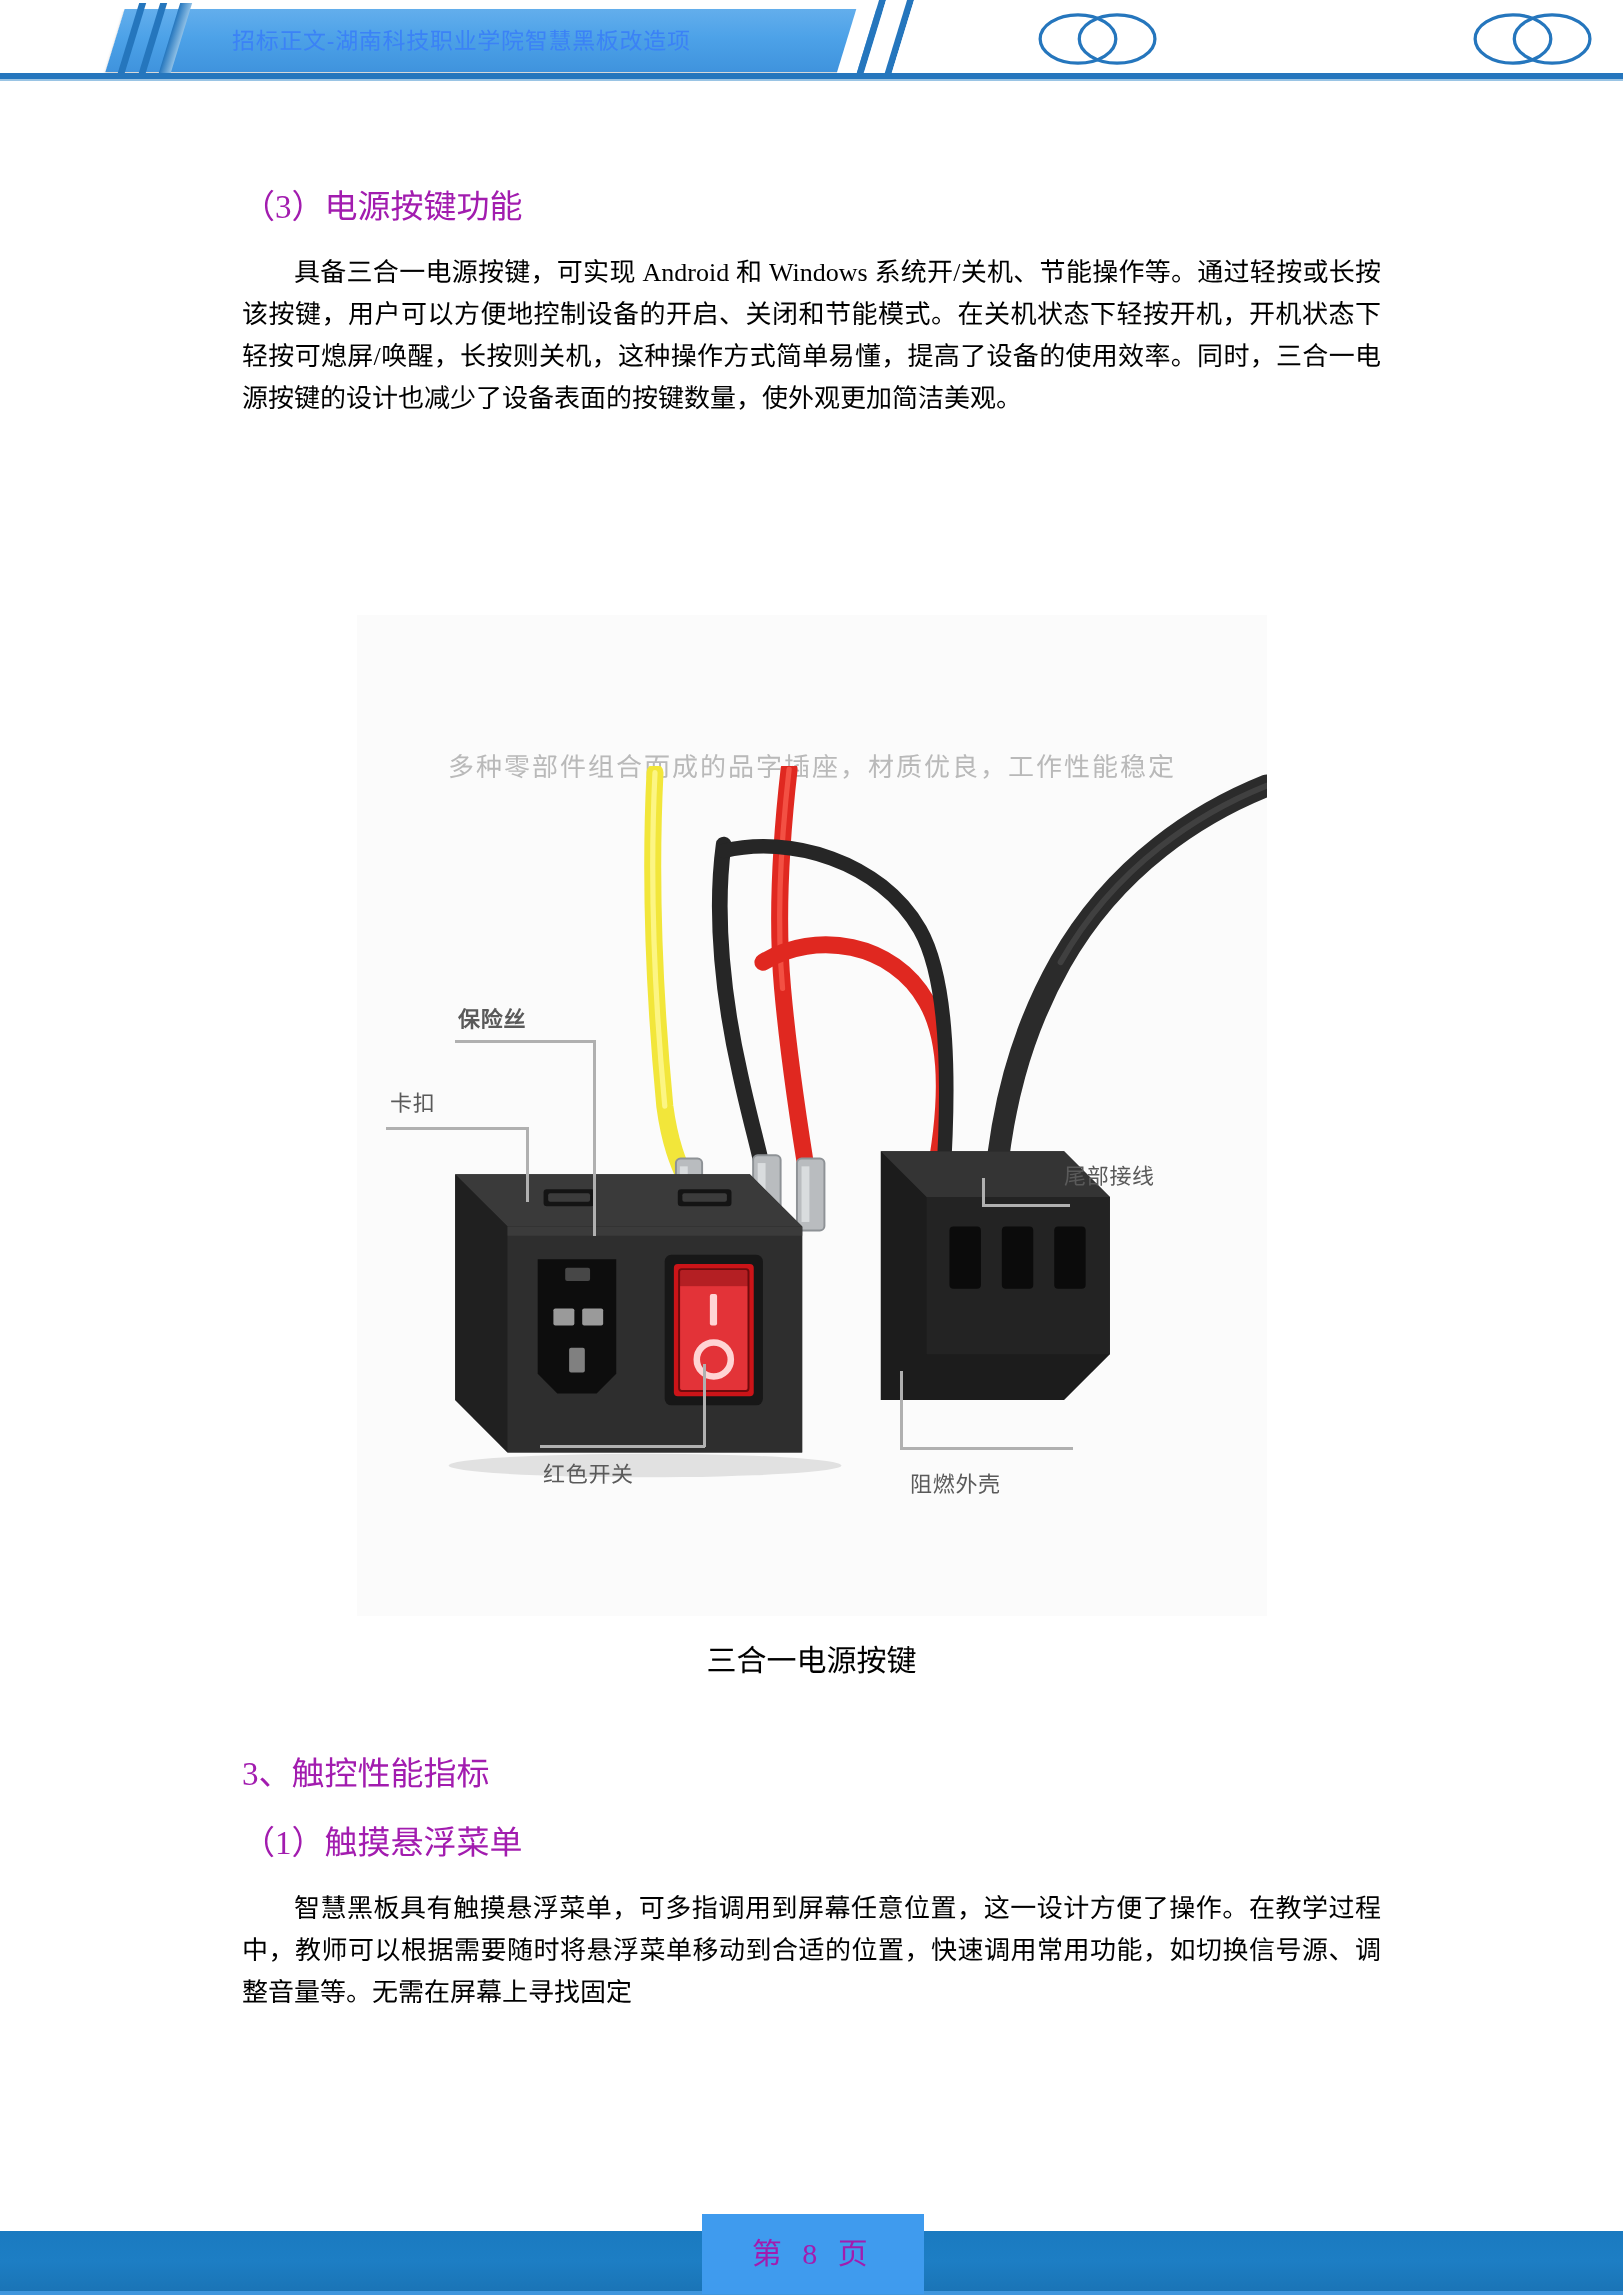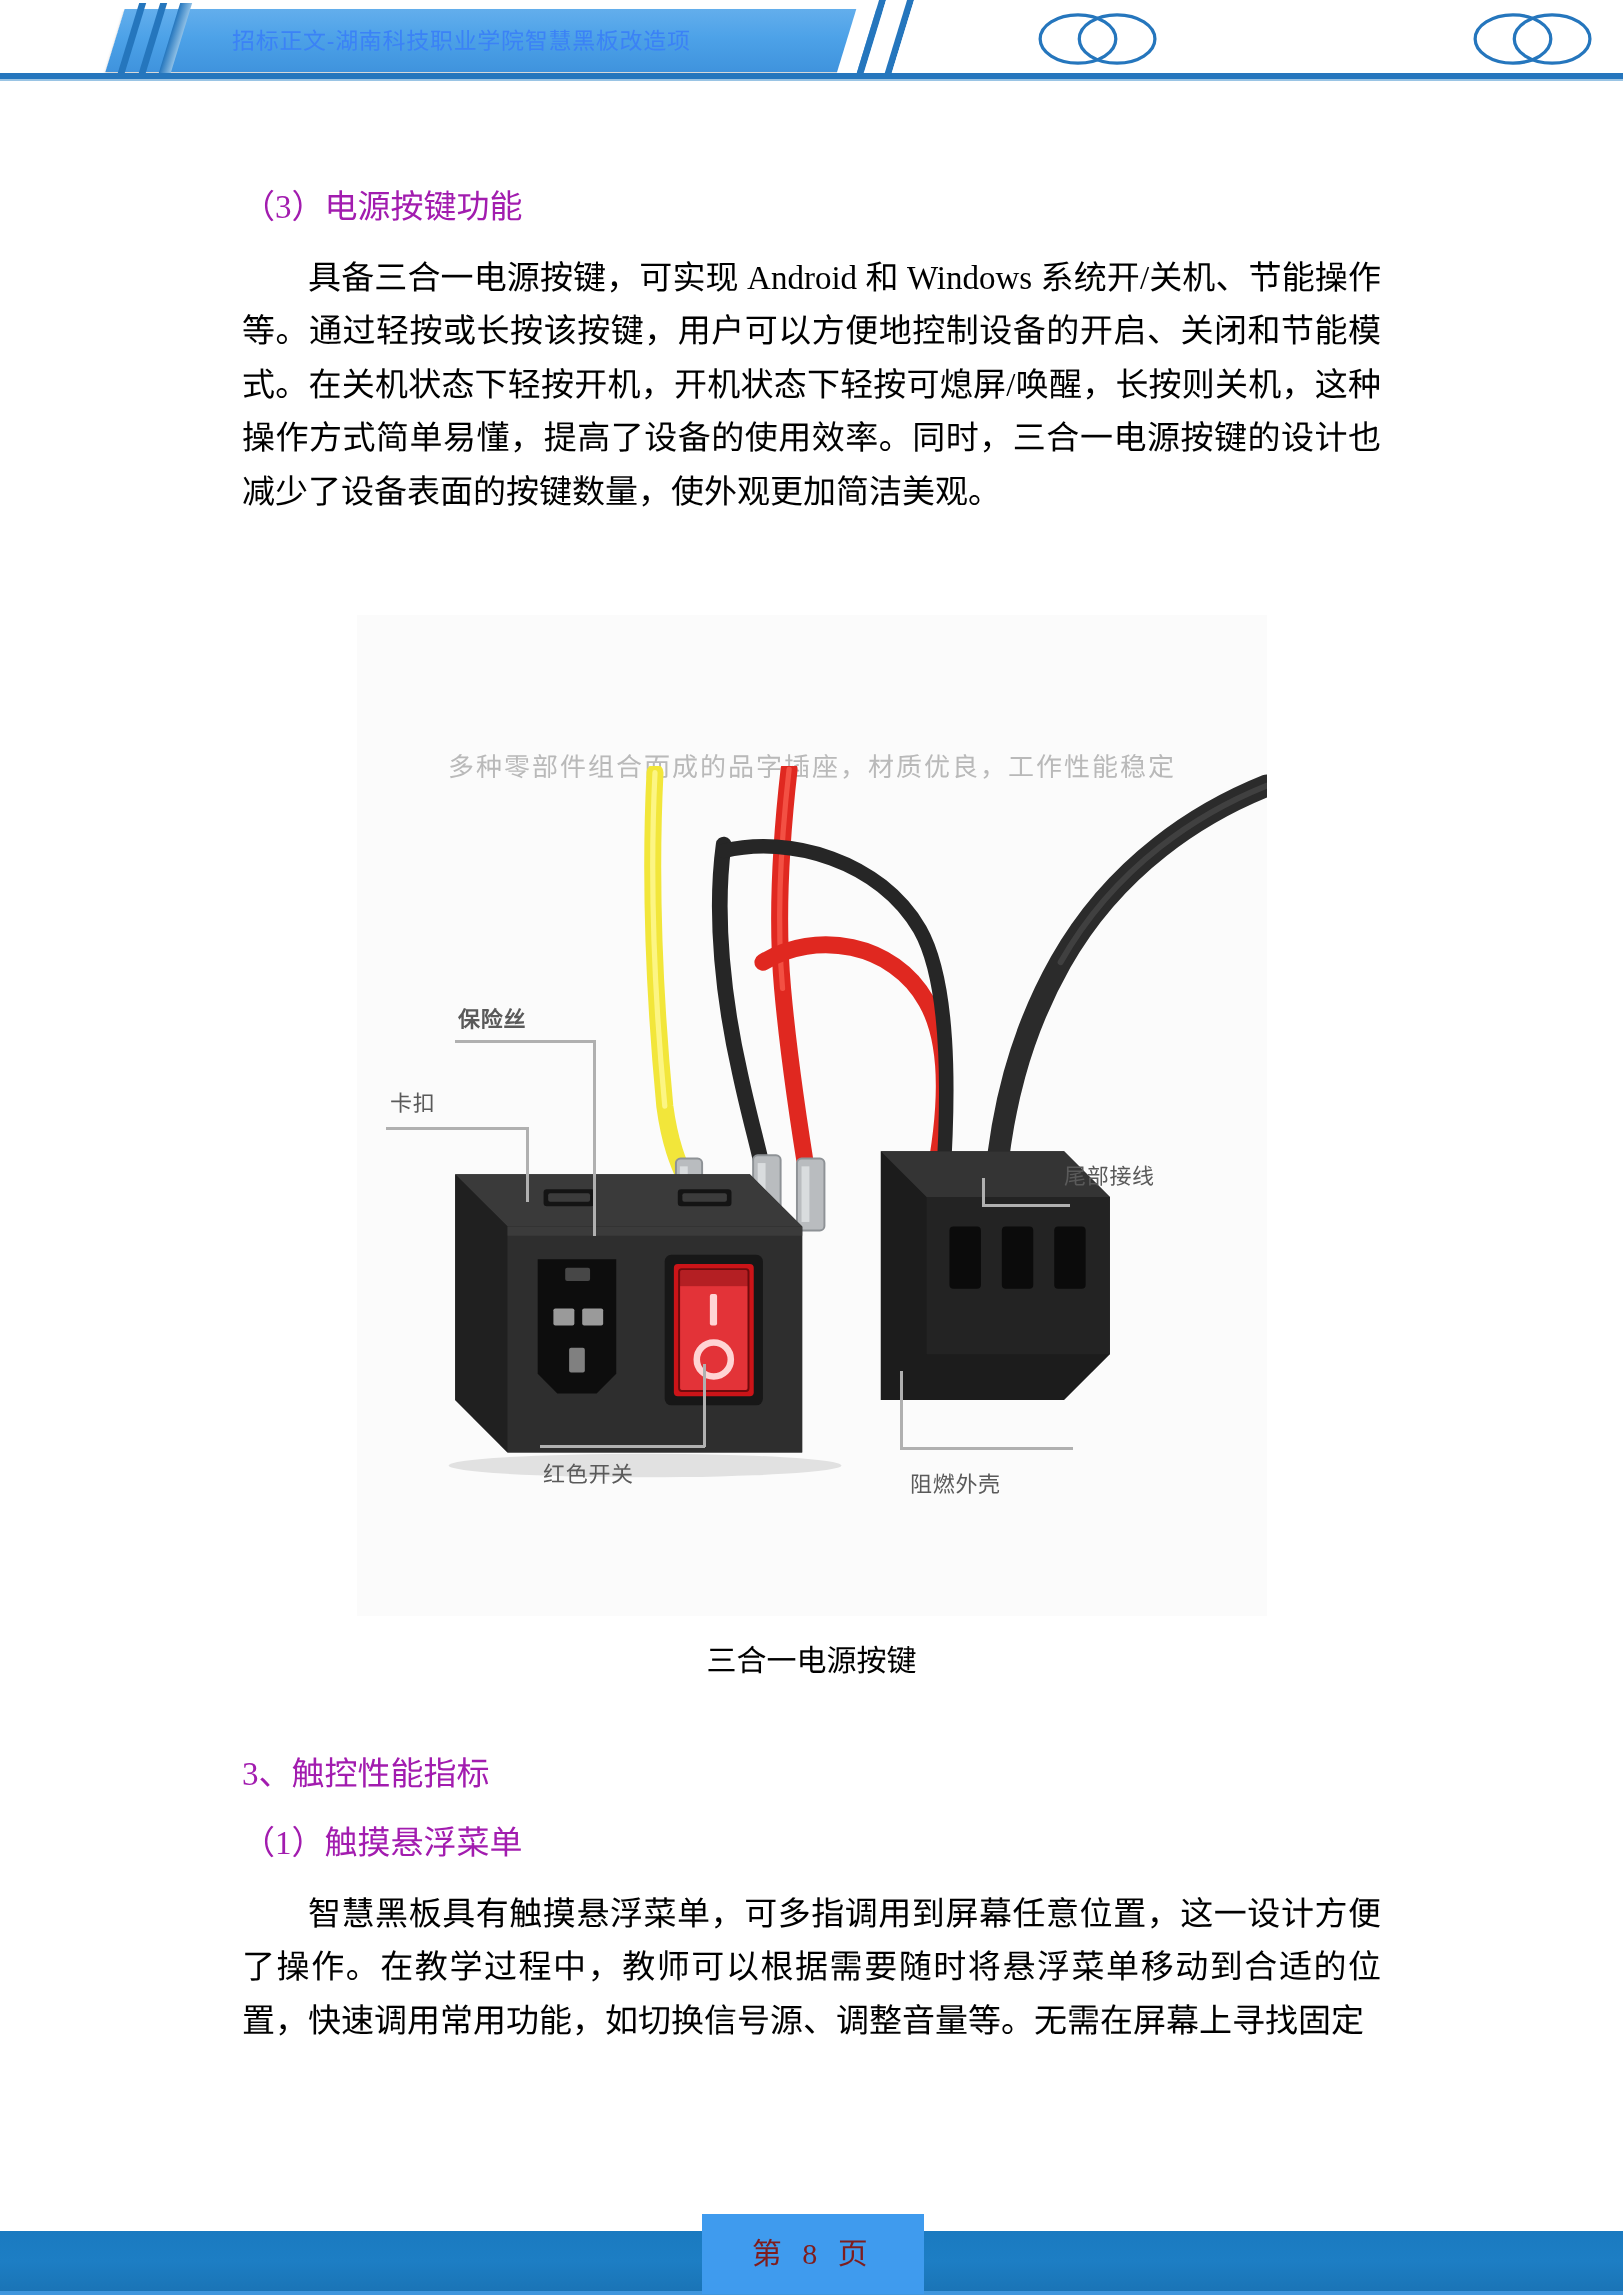--- a/index.html
+++ b/index.html
@@ -93,21 +93,21 @@
 
   
   .content {
     position: absolute;
     left: 0; top: 85px;
     width: 1623px;
   }
   .para {
     margin: 0;
     color: #000000;
-    font-size: 33px;
+    font-size: 26px;
     line-height: 1.62;
     font-family: "Liberation Serif", "DejaVu Serif", serif;
     text-align: justify;
   }
   .block {
     position: absolute;
     left: 242px;
     width: 1139px;
   }
   .heading-line {
@@ -208,21 +208,21 @@
     background: #3f9bee;
   }
   .footer-label {
     position: absolute;
     left: 702px;
     top: -17px;
     width: 222px;
     height: 80px;
     line-height: 80px;
     text-align: center;
-    color: #7f1d1d;
+    color: #a21caf;
     font-size: 30px;
     letter-spacing: 6.5px;
     font-family: "Liberation Serif", "DejaVu Serif", serif;
   }
 </style>
 </head>
 <body>
 
 <div class="page-header">
   <div class="header-banner"></div>

